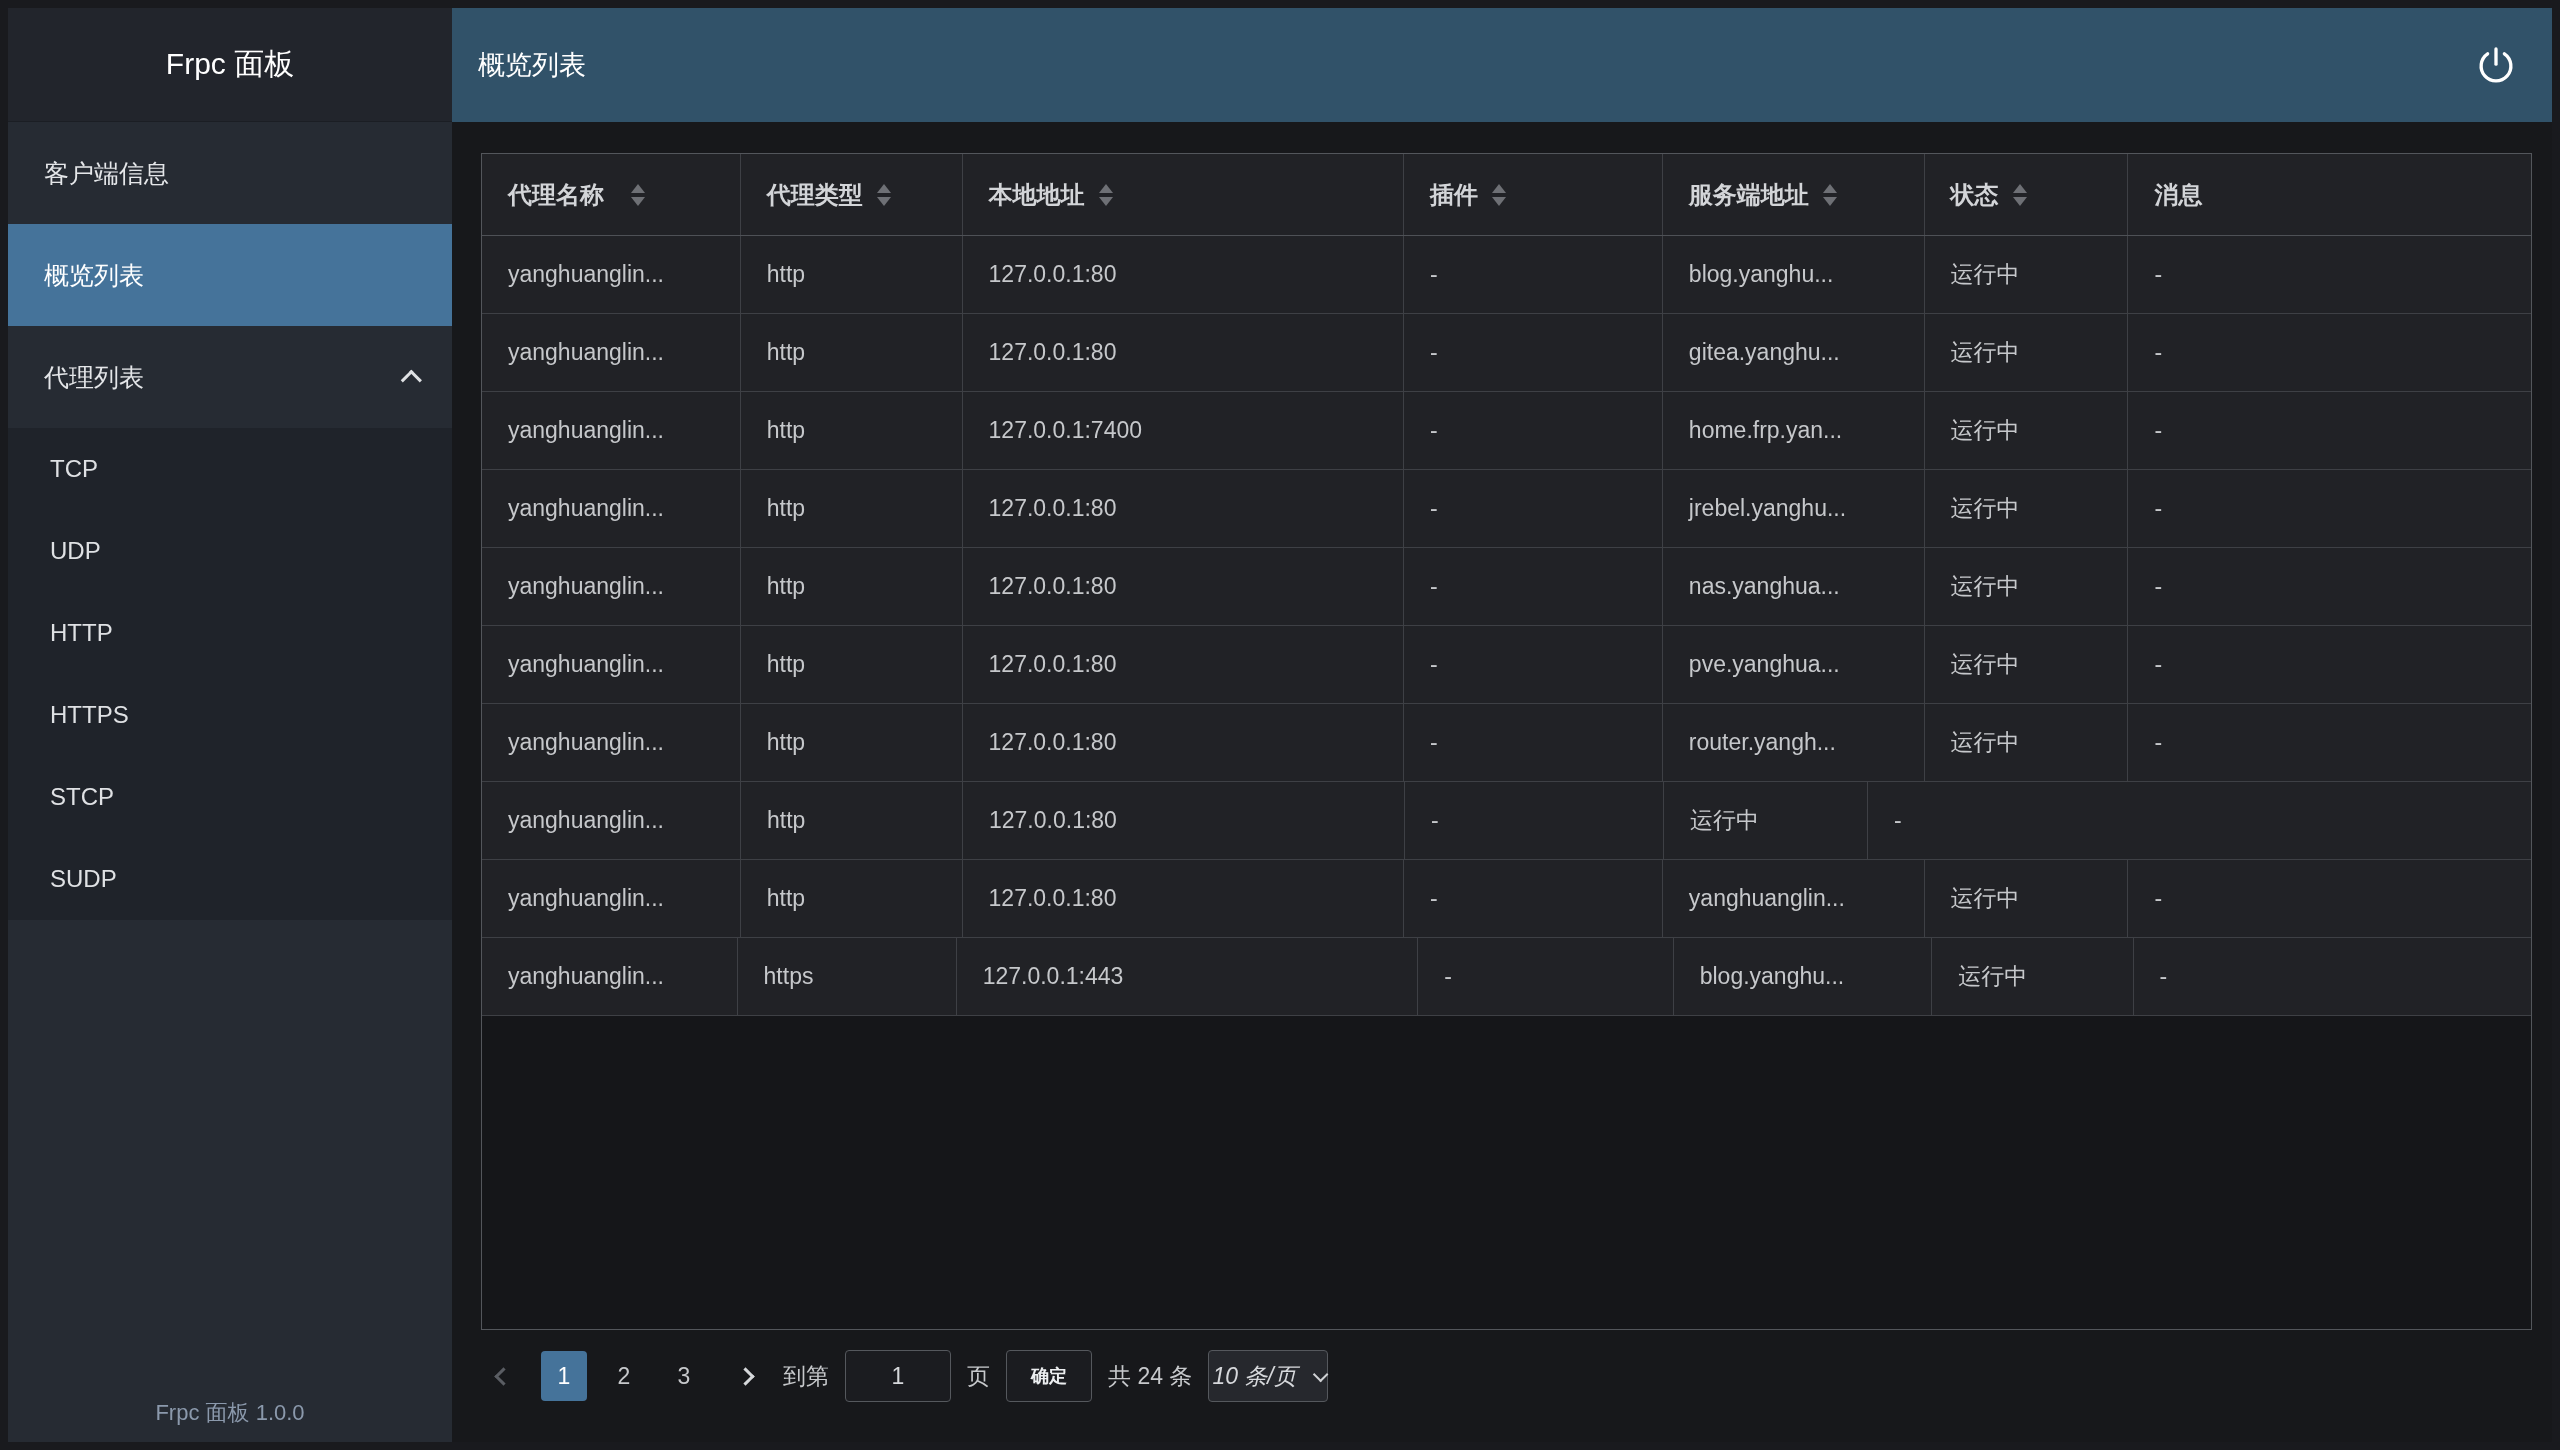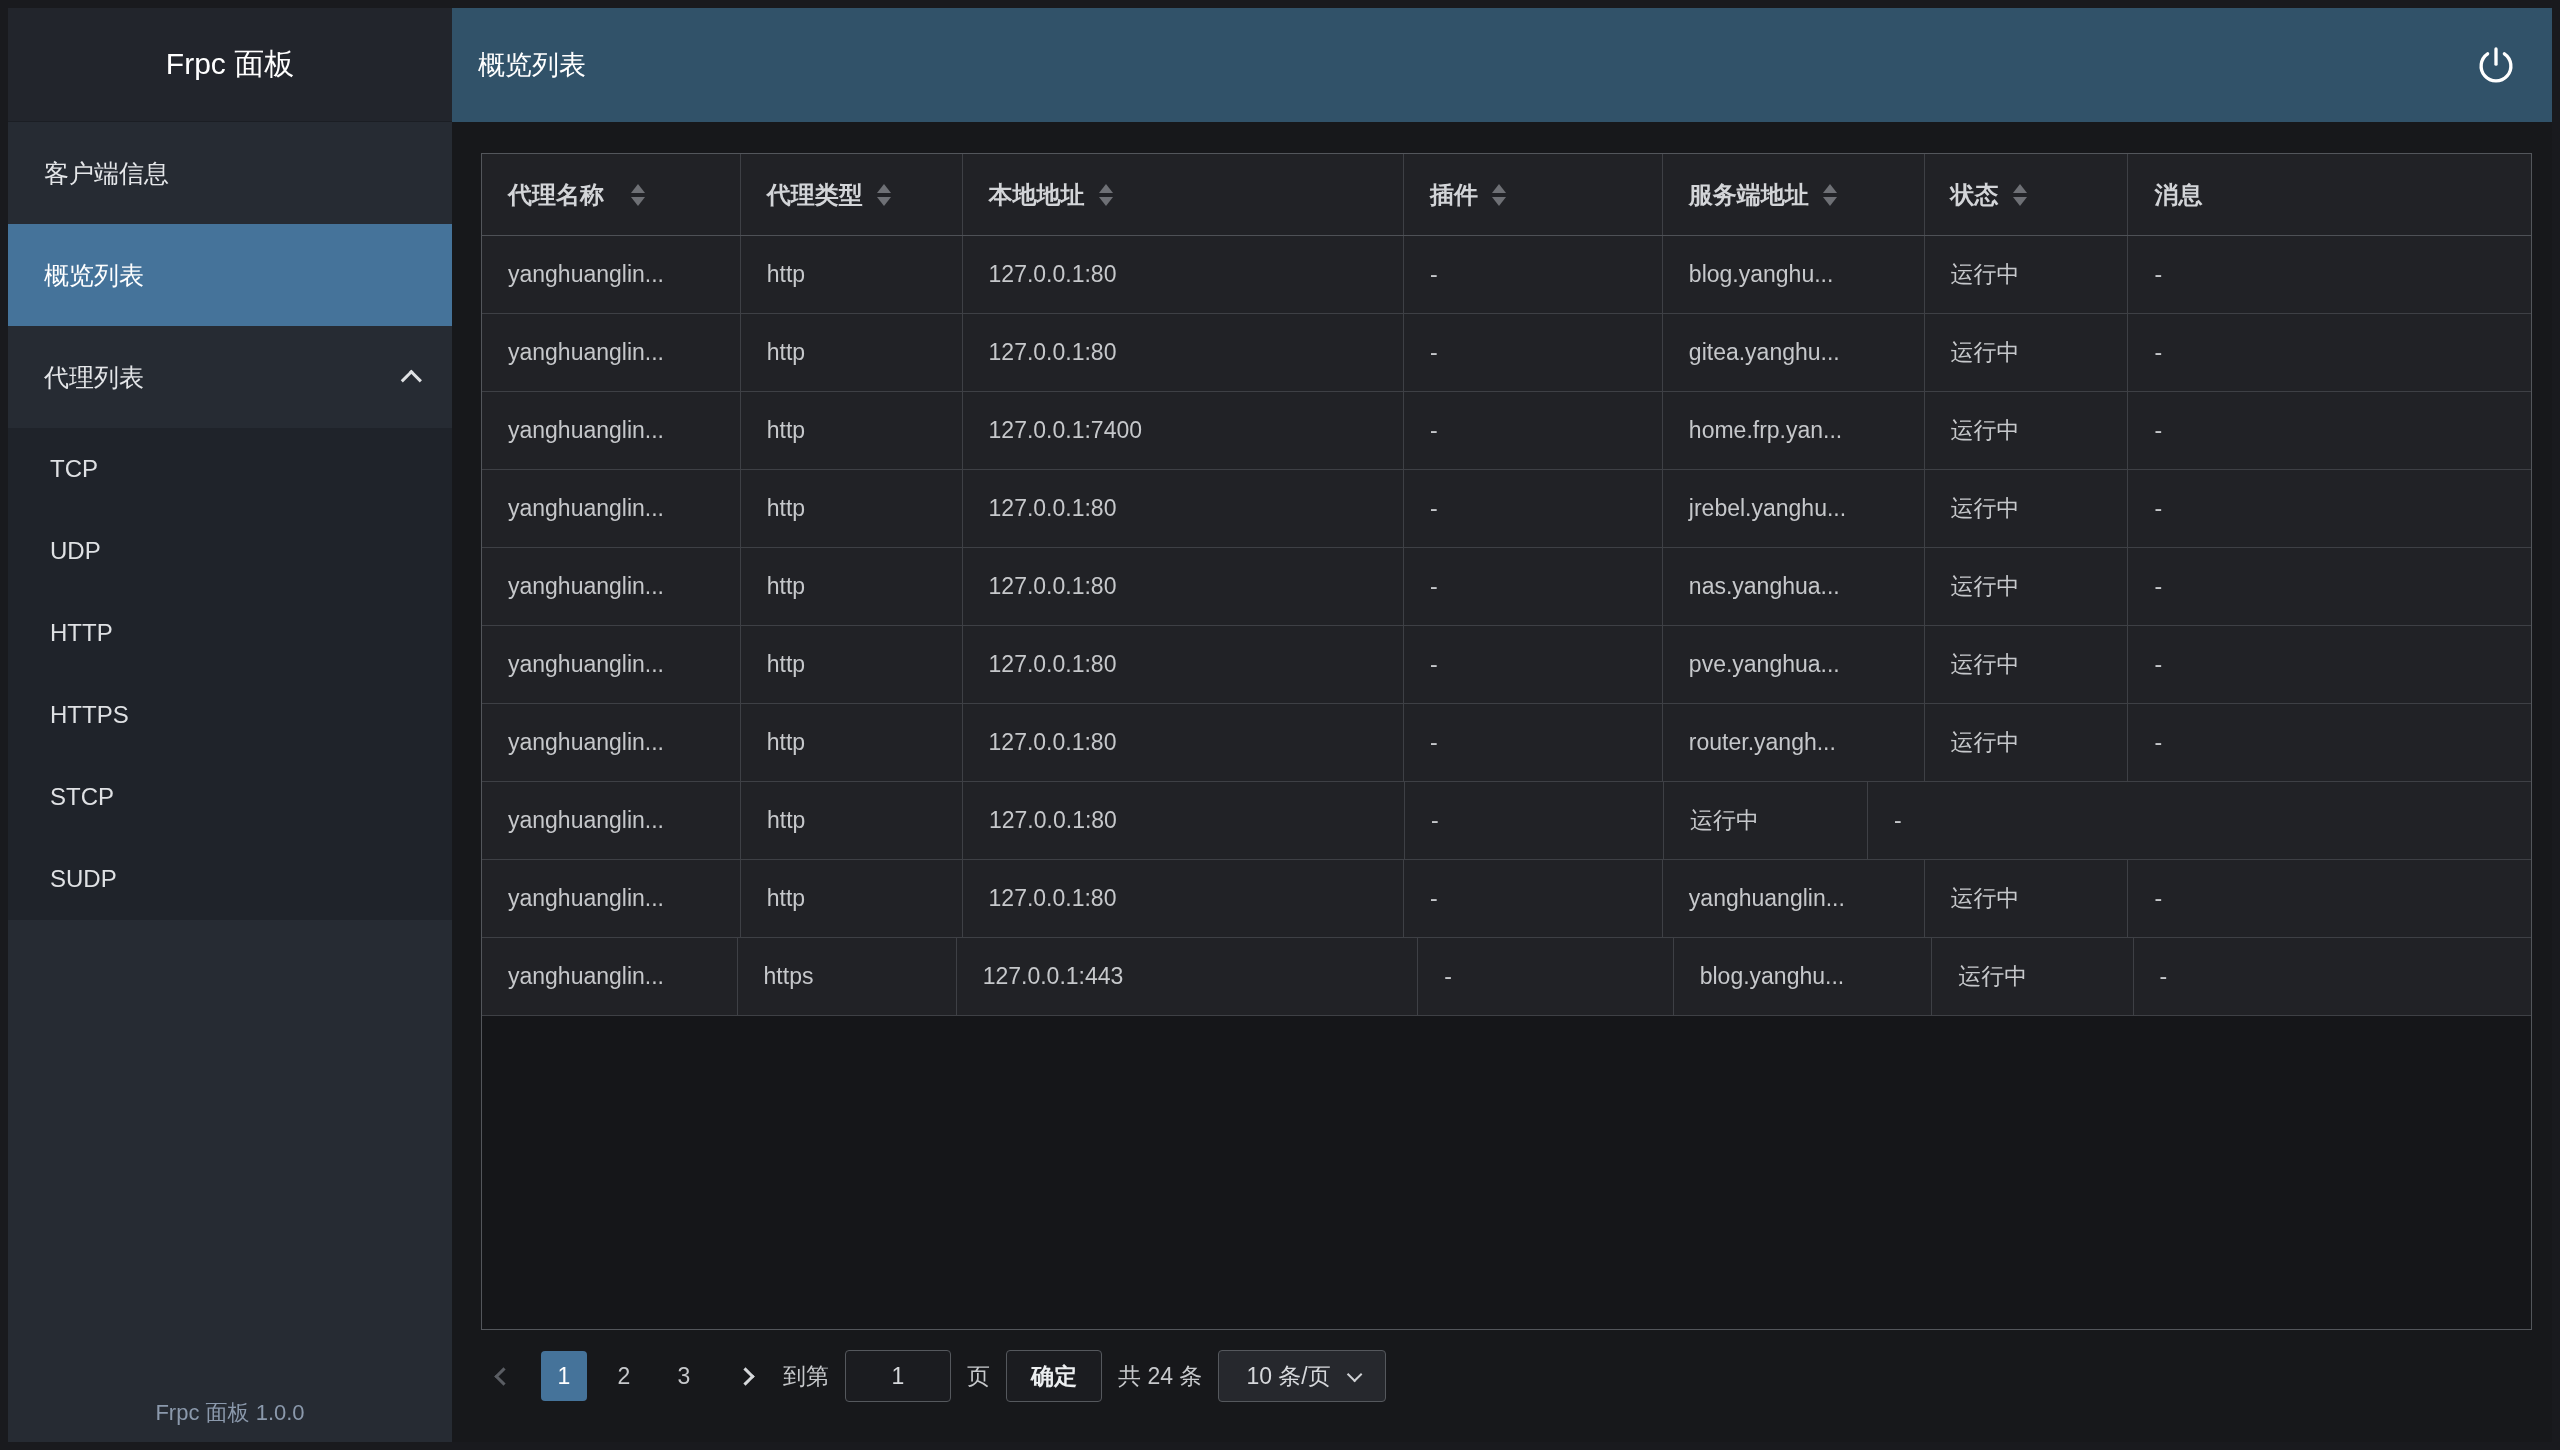--- a/index.html
+++ b/index.html
@@ -56,23 +56,23 @@
             transform:rotate(45deg); }
   .chev-r { width:13px; height:13px; border-right:3px solid #d6d8db; border-top:3px solid #d6d8db;
             transform:rotate(45deg); }
   .pg-num { min-width:46px; height:50px; display:flex; align-items:center; justify-content:center;
             border-radius:4px; cursor:pointer; color:#c6c8cb; }
   .pg-num.active { background:#45739a; color:#ffffff; }
   .goto-input { width:106px; height:52px; background:#1b1c20; border:1px solid #55585d; border-radius:4px;
                 color:#d6d8db; font-size:23px; text-align:center; outline:none;
                 font-family:"Liberation Sans","DejaVu Sans",sans-serif; }
   .confirm-btn { height:52px; padding:0 24px; background:#1b1c20; border:1px solid #55585d; border-radius:4px;
-                 color:#eceef0; font-size:23px; font-weight:bold; display:flex; align-items:center; cursor:pointer; }
-  .size-select { height:52px; padding:0 27px; background:#26282d; border:1px solid #55585d; border-radius:4px;
-                 display:flex; align-items:center; gap:16px; cursor:pointer; color:#d6d8db; }
+                 color:#eceef0; font-size:18px; font-weight:bold; display:flex; align-items:center; cursor:pointer; }
+  .size-select { height:52px; padding:0 3px; background:#26282d; border:1px solid #55585d; border-radius:4px;
+                 display:flex; align-items:center; gap:16px; cursor:pointer; color:#d6d8db;font-style:italic; }
   .chev-d { width:11px; height:11px; border-right:2.5px solid #cfd1d4; border-bottom:2.5px solid #cfd1d4;
             transform:rotate(45deg) translateY(-3px); }
 </style>
 </head>
 <body>
 
 <div id="app">
 
   <div class="sidebar">
     <div class="sidebar-header">Frpc 面板</div>

